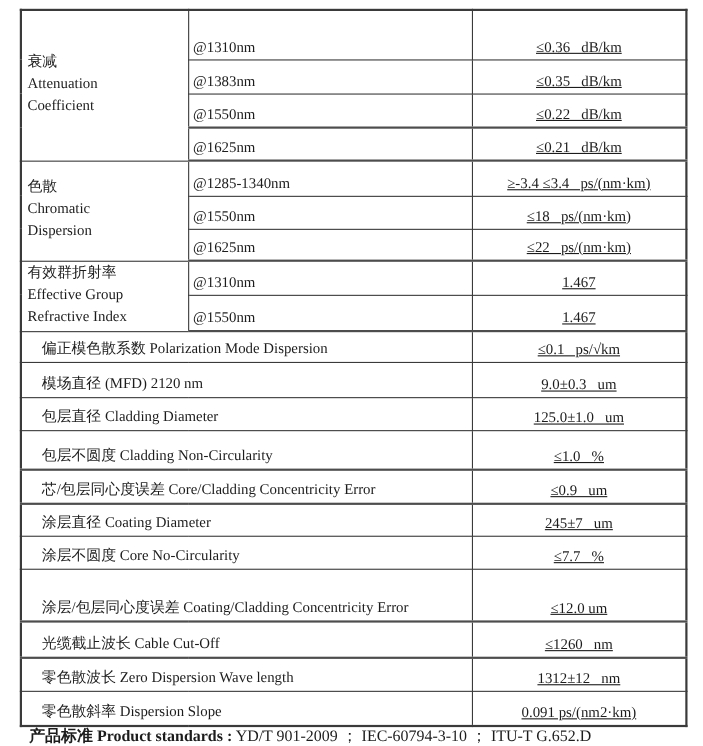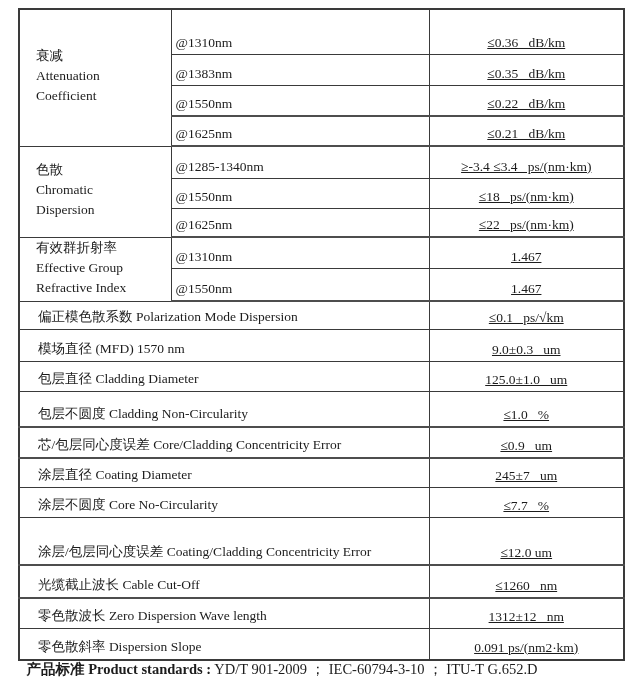--- a/index.html
+++ b/index.html
@@ -33,21 +33,21 @@
     border-width: 2px;
   }
   td {
     font-size: 13.5px;
     vertical-align: bottom;
     padding: 0 4px 3px 4px;
     overflow: hidden;
   }
   td.group-label {
     vertical-align: middle;
-    padding-left: 16px;
+    padding-left: 5px;
     line-height: 20px;
   }
   td.row-label {
     text-align: left;
     padding-left: 18px;
     white-space: pre;
   }
   td.cond {
     text-align: left;
   }
@@ -136,21 +136,21 @@
     <tr style="height:31px" class="hb">
       <td class="cond">@1550nm</td>
       <td class="val">1.467</td>
     </tr>
 
     <tr style="height:28px">
       <td colspan="2" class="row-label">偏正模色散系数 Polarization Mode Dispersion</td>
       <td class="val">≤0.1   ps/√km</td>
     </tr>
     <tr style="height:32px">
-      <td colspan="2" class="row-label">模场直径 (MFD) 1570 nm</td>
+      <td colspan="2" class="row-label">模场直径 (MFD) 2120 nm</td>
       <td class="val">9.0±0.3   um</td>
     </tr>
     <tr style="height:30px">
       <td colspan="2" class="row-label">包层直径 Cladding Diameter</td>
       <td class="val">125.0±1.0   um</td>
     </tr>
     <tr style="height:36px" class="hb">
       <td colspan="2" class="row-label">包层不圆度 Cladding Non-Circularity</td>
       <td class="val">≤1.0   %</td>
     </tr>

